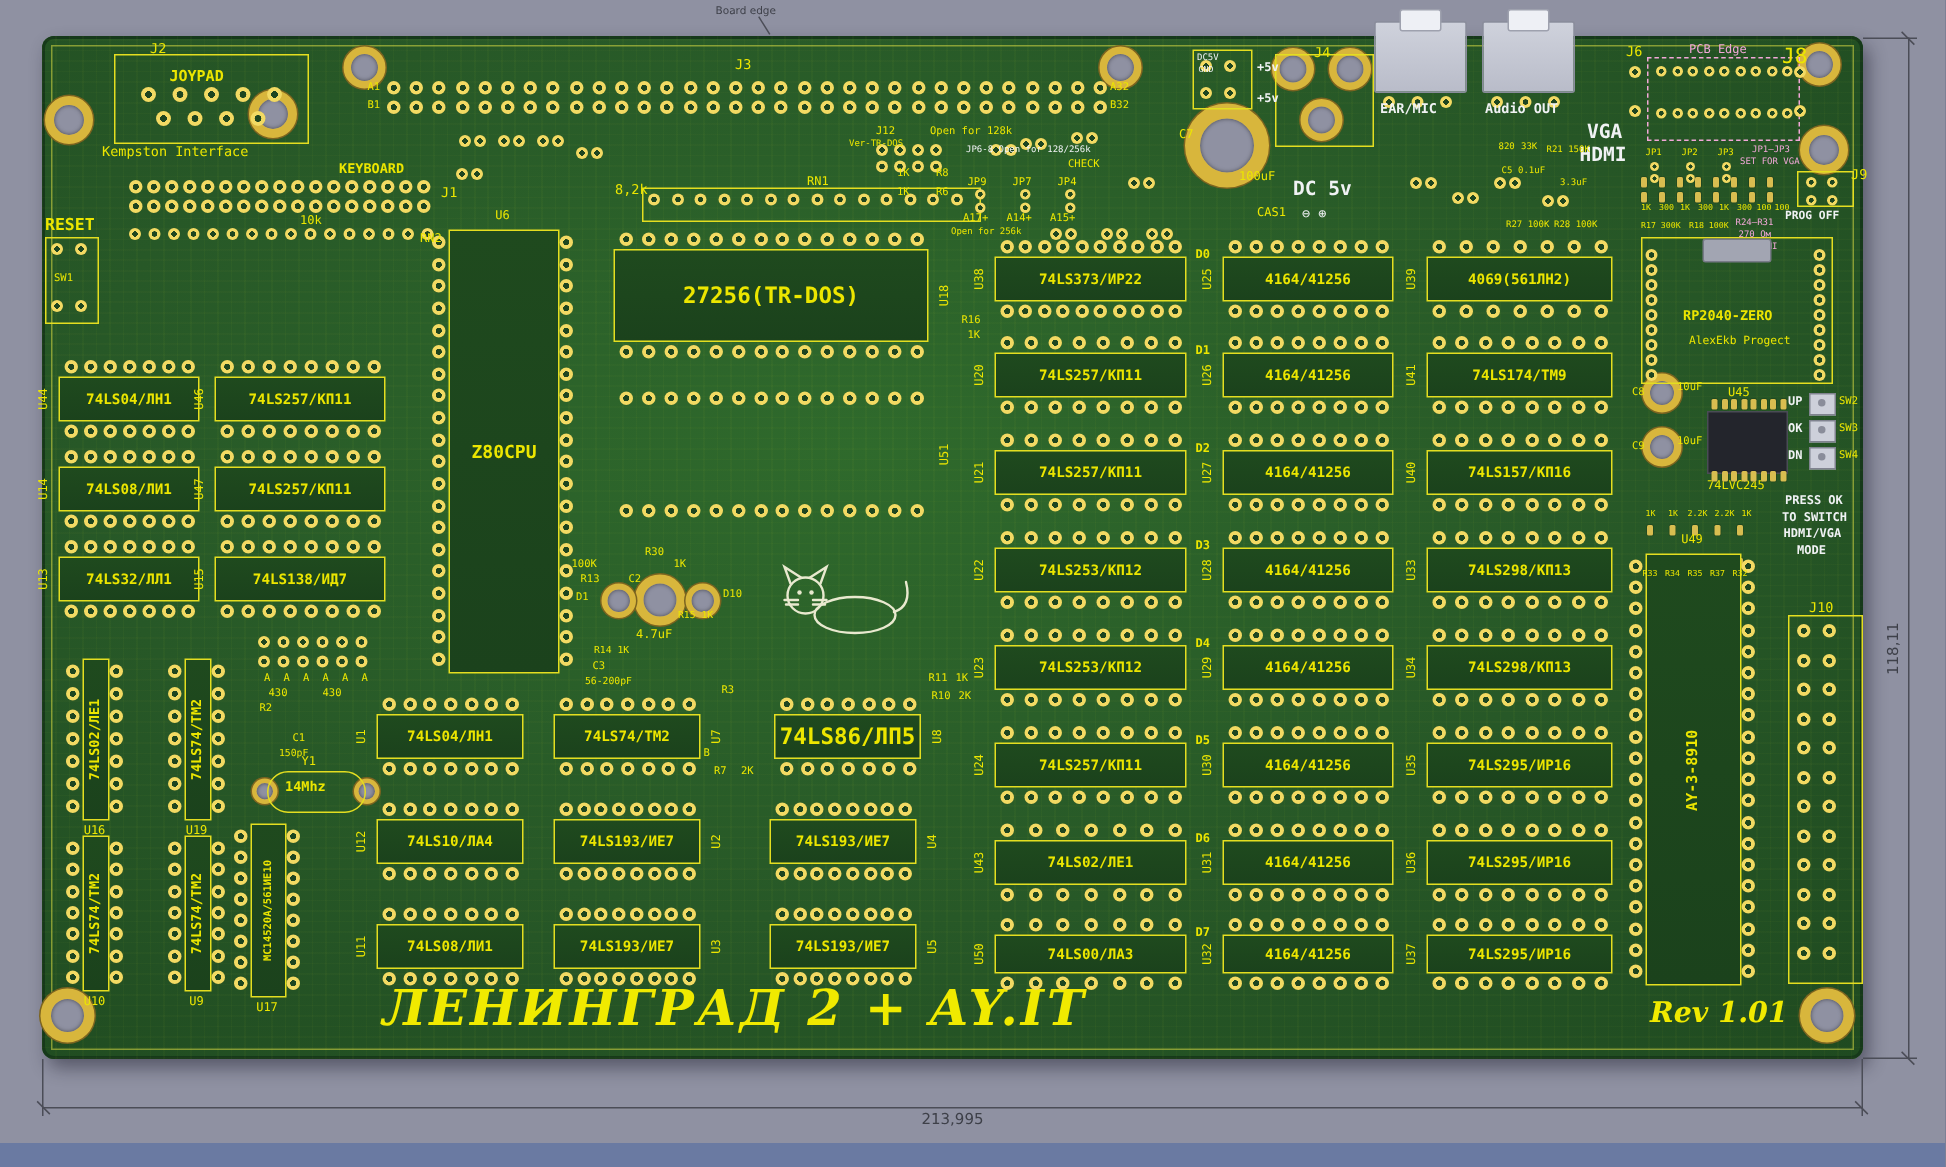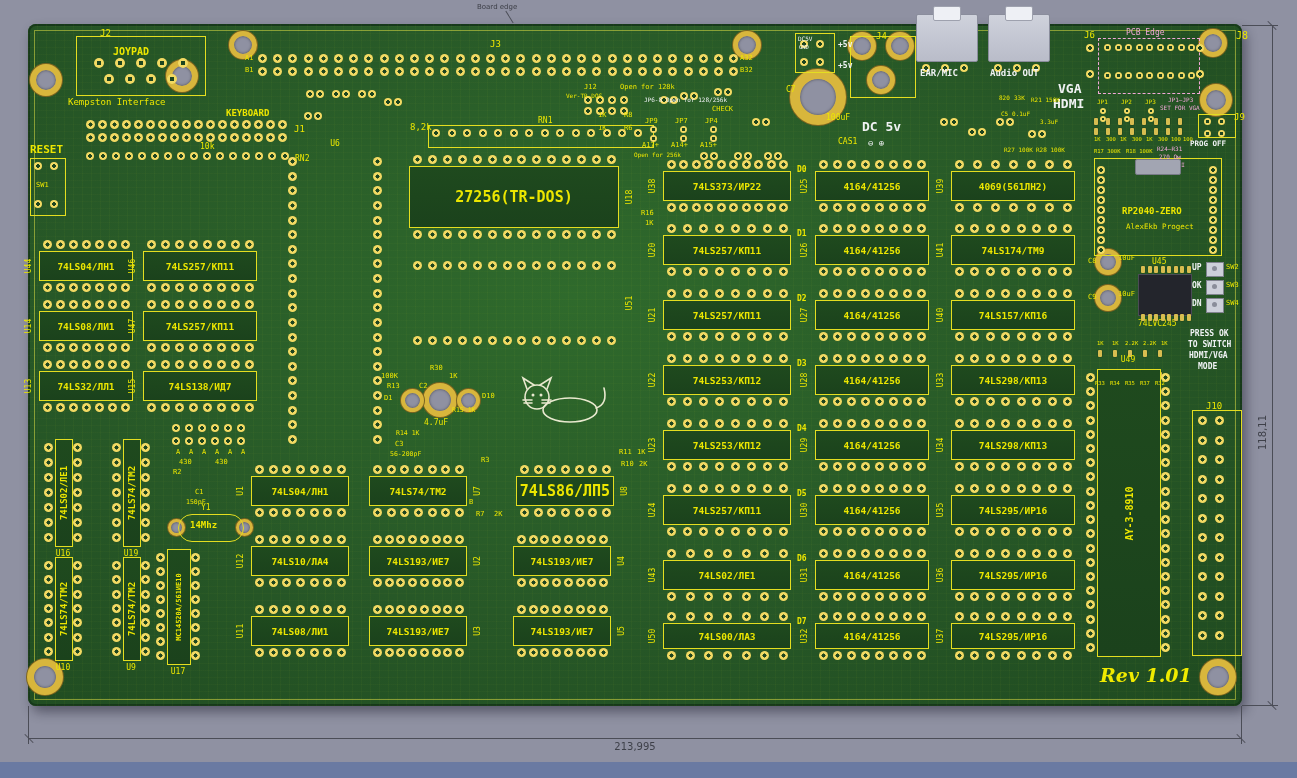--- a/index.html
+++ b/index.html
@@ -64,20 +64,21 @@
         <path d="M35,17 L39,6 L28,13"></path>
         <path d="M84,36 q12,-4 8,-20"></path>
         <path d="M20,28 h-9 M20,31 h-8 M30,28 h9 M30,31 h8"></path>
       </g>
       <g fill="#e9e9cf">
         <circle cx="21" cy="23" r="1.5"></circle>
           <circle cx="29" cy="23" r="1.5"></circle>
       </g>
     </svg>
 
+    <div class="lbl script" style="left:255px;top:655px;font-size:33px;letter-spacing:2px">ЛЕНИНГРАД 2 + AY.IT</div>
     <div class="lbl script" style="left:1100px;top:666px;font-size:19px">Rev 1.01</div>
   <div class="hole" style="left: 30px; top: 64px; width: 20px; height: 20px; border-width: 6px;"></div>
       <div class="hole" style="left: 166px; top: 60px; width: 20px; height: 20px; border-width: 6px;"></div>
       <div class="hole" style="left: 229px; top: 31px; width: 18px; height: 18px; border-width: 5px;"></div>
       <div class="hole" style="left: 733px; top: 31px; width: 18px; height: 18px; border-width: 5px;"></div>
       <div class="hole" style="left: 1199px; top: 29px; width: 18px; height: 18px; border-width: 5px;"></div>
       <div class="hole" style="left: 1200px; top: 84px; width: 20px; height: 20px; border-width: 6px;"></div>
       <div class="hole" style="left: 27px; top: 659px; width: 22px; height: 22px; border-width: 7px;"></div>
       <div class="hole" style="left: 1200px; top: 659px; width: 22px; height: 22px; border-width: 7px;"></div>
       <div class="hole" style="left: 790px; top: 69px; width: 36px; height: 36px; border-width: 10px;"></div>
@@ -600,20 +601,23 @@
       <div class="pad" style="left: 288px; top: 376.474px; width: 9px; height: 9px;"></div>
       <div class="pad" style="left: 373px; top: 376.474px; width: 9px; height: 9px;"></div>
       <div class="pad" style="left: 288px; top: 391.105px; width: 9px; height: 9px;"></div>
       <div class="pad" style="left: 373px; top: 391.105px; width: 9px; height: 9px;"></div>
       <div class="pad" style="left: 288px; top: 405.737px; width: 9px; height: 9px;"></div>
       <div class="pad" style="left: 373px; top: 405.737px; width: 9px; height: 9px;"></div>
       <div class="pad" style="left: 288px; top: 420.368px; width: 9px; height: 9px;"></div>
       <div class="pad" style="left: 373px; top: 420.368px; width: 9px; height: 9px;"></div>
       <div class="pad" style="left: 288px; top: 435px; width: 9px; height: 9px;"></div>
       <div class="pad" style="left: 373px; top: 435px; width: 9px; height: 9px;"></div>
+      <div class="icbody" style="left: 299px; top: 153px; width: 72px; height: 294px;">
+        <span class="icname" style="font-size: 12px;">Z80CPU</span>
+      </div>
       <div class="icrefh" style="left: 335px; top: 144px;">U6</div>
       <div class="pad" style="left: 667px; top: 160px; width: 9px; height: 9px;"></div>
       <div class="pad" style="left: 667px; top: 203px; width: 9px; height: 9px;"></div>
       <div class="pad" style="left: 679.444px; top: 160px; width: 9px; height: 9px;"></div>
       <div class="pad" style="left: 679.444px; top: 203px; width: 9px; height: 9px;"></div>
       <div class="pad" style="left: 691.889px; top: 160px; width: 9px; height: 9px;"></div>
       <div class="pad" style="left: 691.889px; top: 203px; width: 9px; height: 9px;"></div>
       <div class="pad" style="left: 704.333px; top: 160px; width: 9px; height: 9px;"></div>
       <div class="pad" style="left: 704.333px; top: 203px; width: 9px; height: 9px;"></div>
       <div class="pad" style="left: 716.778px; top: 160px; width: 9px; height: 9px;"></div>
@@ -1393,21 +1397,21 @@
       </div>
       <div class="icref" style="left: 622px; top: 631px;">U5</div>
       <div class="lbl" style="left: 100px; top: 29px; font-size: 9px;">J2</div>
       <div class="lbl b" style="left: 113px; top: 47px; font-size: 10px;">JOYPAD</div>
       <div class="lbl" style="left: 68px; top: 98px; font-size: 9px;">Kempston Interface</div>
       <div class="lbl b" style="left: 30px; top: 144px; font-size: 11px;">RESET</div>
       <div class="lbl" style="left: 36px; top: 182px; font-size: 7px;">SW1</div>
       <div class="lbl b" style="left: 226px; top: 109px; font-size: 9px;">KEYBOARD</div>
       <div class="lbl" style="left: 294px; top: 125px; font-size: 9px;">J1</div>
       <div class="lbl" style="left: 200px; top: 143px; font-size: 8px;">10k</div>
-      <div class="lbl" style="left: 295px; top: 155px; font-size: 8px;">RN2</div>
+      <div class="lbl" style="left: 280px; top: 155px; font-size: 8px;">RN2</div>
       <div class="lbl" style="left: 490px; top: 40px; font-size: 9px;">J3</div>
       <div class="lbl" style="left: 245px; top: 55px; font-size: 7px;">A1</div>
       <div class="lbl" style="left: 245px; top: 67px; font-size: 7px;">B1</div>
       <div class="lbl" style="left: 740px; top: 55px; font-size: 7px;">A32</div>
       <div class="lbl" style="left: 740px; top: 67px; font-size: 7px;">B32</div>
       <div class="lbl" style="left: 410px; top: 123px; font-size: 9px;">8,2k</div>
       <div class="lbl" style="left: 538px; top: 117px; font-size: 8px;">RN1</div>
       <div class="lbl" style="left: 584px; top: 84px; font-size: 7px;">J12</div>
       <div class="lbl" style="left: 566px; top: 93px; font-size: 6px;">Ver-TR-DOS</div>
       <div class="lbl" style="left: 620px; top: 84px; font-size: 7px;">Open for 128k</div>
@@ -1435,21 +1439,21 @@
       <div class="lbl w b" style="left: 862px; top: 120px; font-size: 13px;">DC 5v</div>
       <div class="lbl w" style="left: 868px; top: 139px; font-size: 9px;">⊖ ⊕</div>
       <div class="lbl" style="left: 876px; top: 32px; font-size: 9px;">J4</div>
       <div class="lbl" style="left: 838px; top: 138px; font-size: 8px;">CAS1</div>
       <div class="lbl" style="left: 938px; top: 29px; font-size: 9px;">J5</div>
       <div class="lbl w b" style="left: 920px; top: 69px; font-size: 9px;">EAR/MIC</div>
       <div class="lbl" style="left: 1012px; top: 29px; font-size: 9px;">J7</div>
       <div class="lbl w b" style="left: 990px; top: 69px; font-size: 9px;">Audio OUT</div>
       <div class="lbl" style="left: 1084px; top: 31px; font-size: 9px;">J6</div>
       <div class="lbl p" style="left: 1126px; top: 29px; font-size: 8px;">PCB Edge</div>
-      <div class="lbl" style="left: 1236px; top: 31px; font-size: 10px;">J8</div>
+      <div class="lbl" style="left: 1188px; top: 31px; font-size: 14px;">J8</div>
       <div class="lbl w b" style="left: 1058px; top: 82px; font-size: 13px;">VGA</div>
       <div class="lbl w b" style="left: 1053px; top: 97px; font-size: 13px;">HDMI</div>
       <div class="lbl" style="left: 1097px; top: 99px; font-size: 6px;">JP1</div>
       <div class="lbl" style="left: 1121px; top: 99px; font-size: 6px;">JP2</div>
       <div class="lbl" style="left: 1145px; top: 99px; font-size: 6px;">JP3</div>
       <div class="lbl p" style="left: 1168px; top: 97px; font-size: 6px;">JP1–JP3</div>
       <div class="lbl p" style="left: 1160px; top: 105px; font-size: 6px;">SET FOR VGA</div>
       <div class="lbl" style="left: 1094px; top: 137px; font-size: 5.5px;">1K</div>
       <div class="lbl" style="left: 1106px; top: 137px; font-size: 5.5px;">300</div>
       <div class="lbl" style="left: 1120px; top: 137px; font-size: 5.5px;">1K</div>

